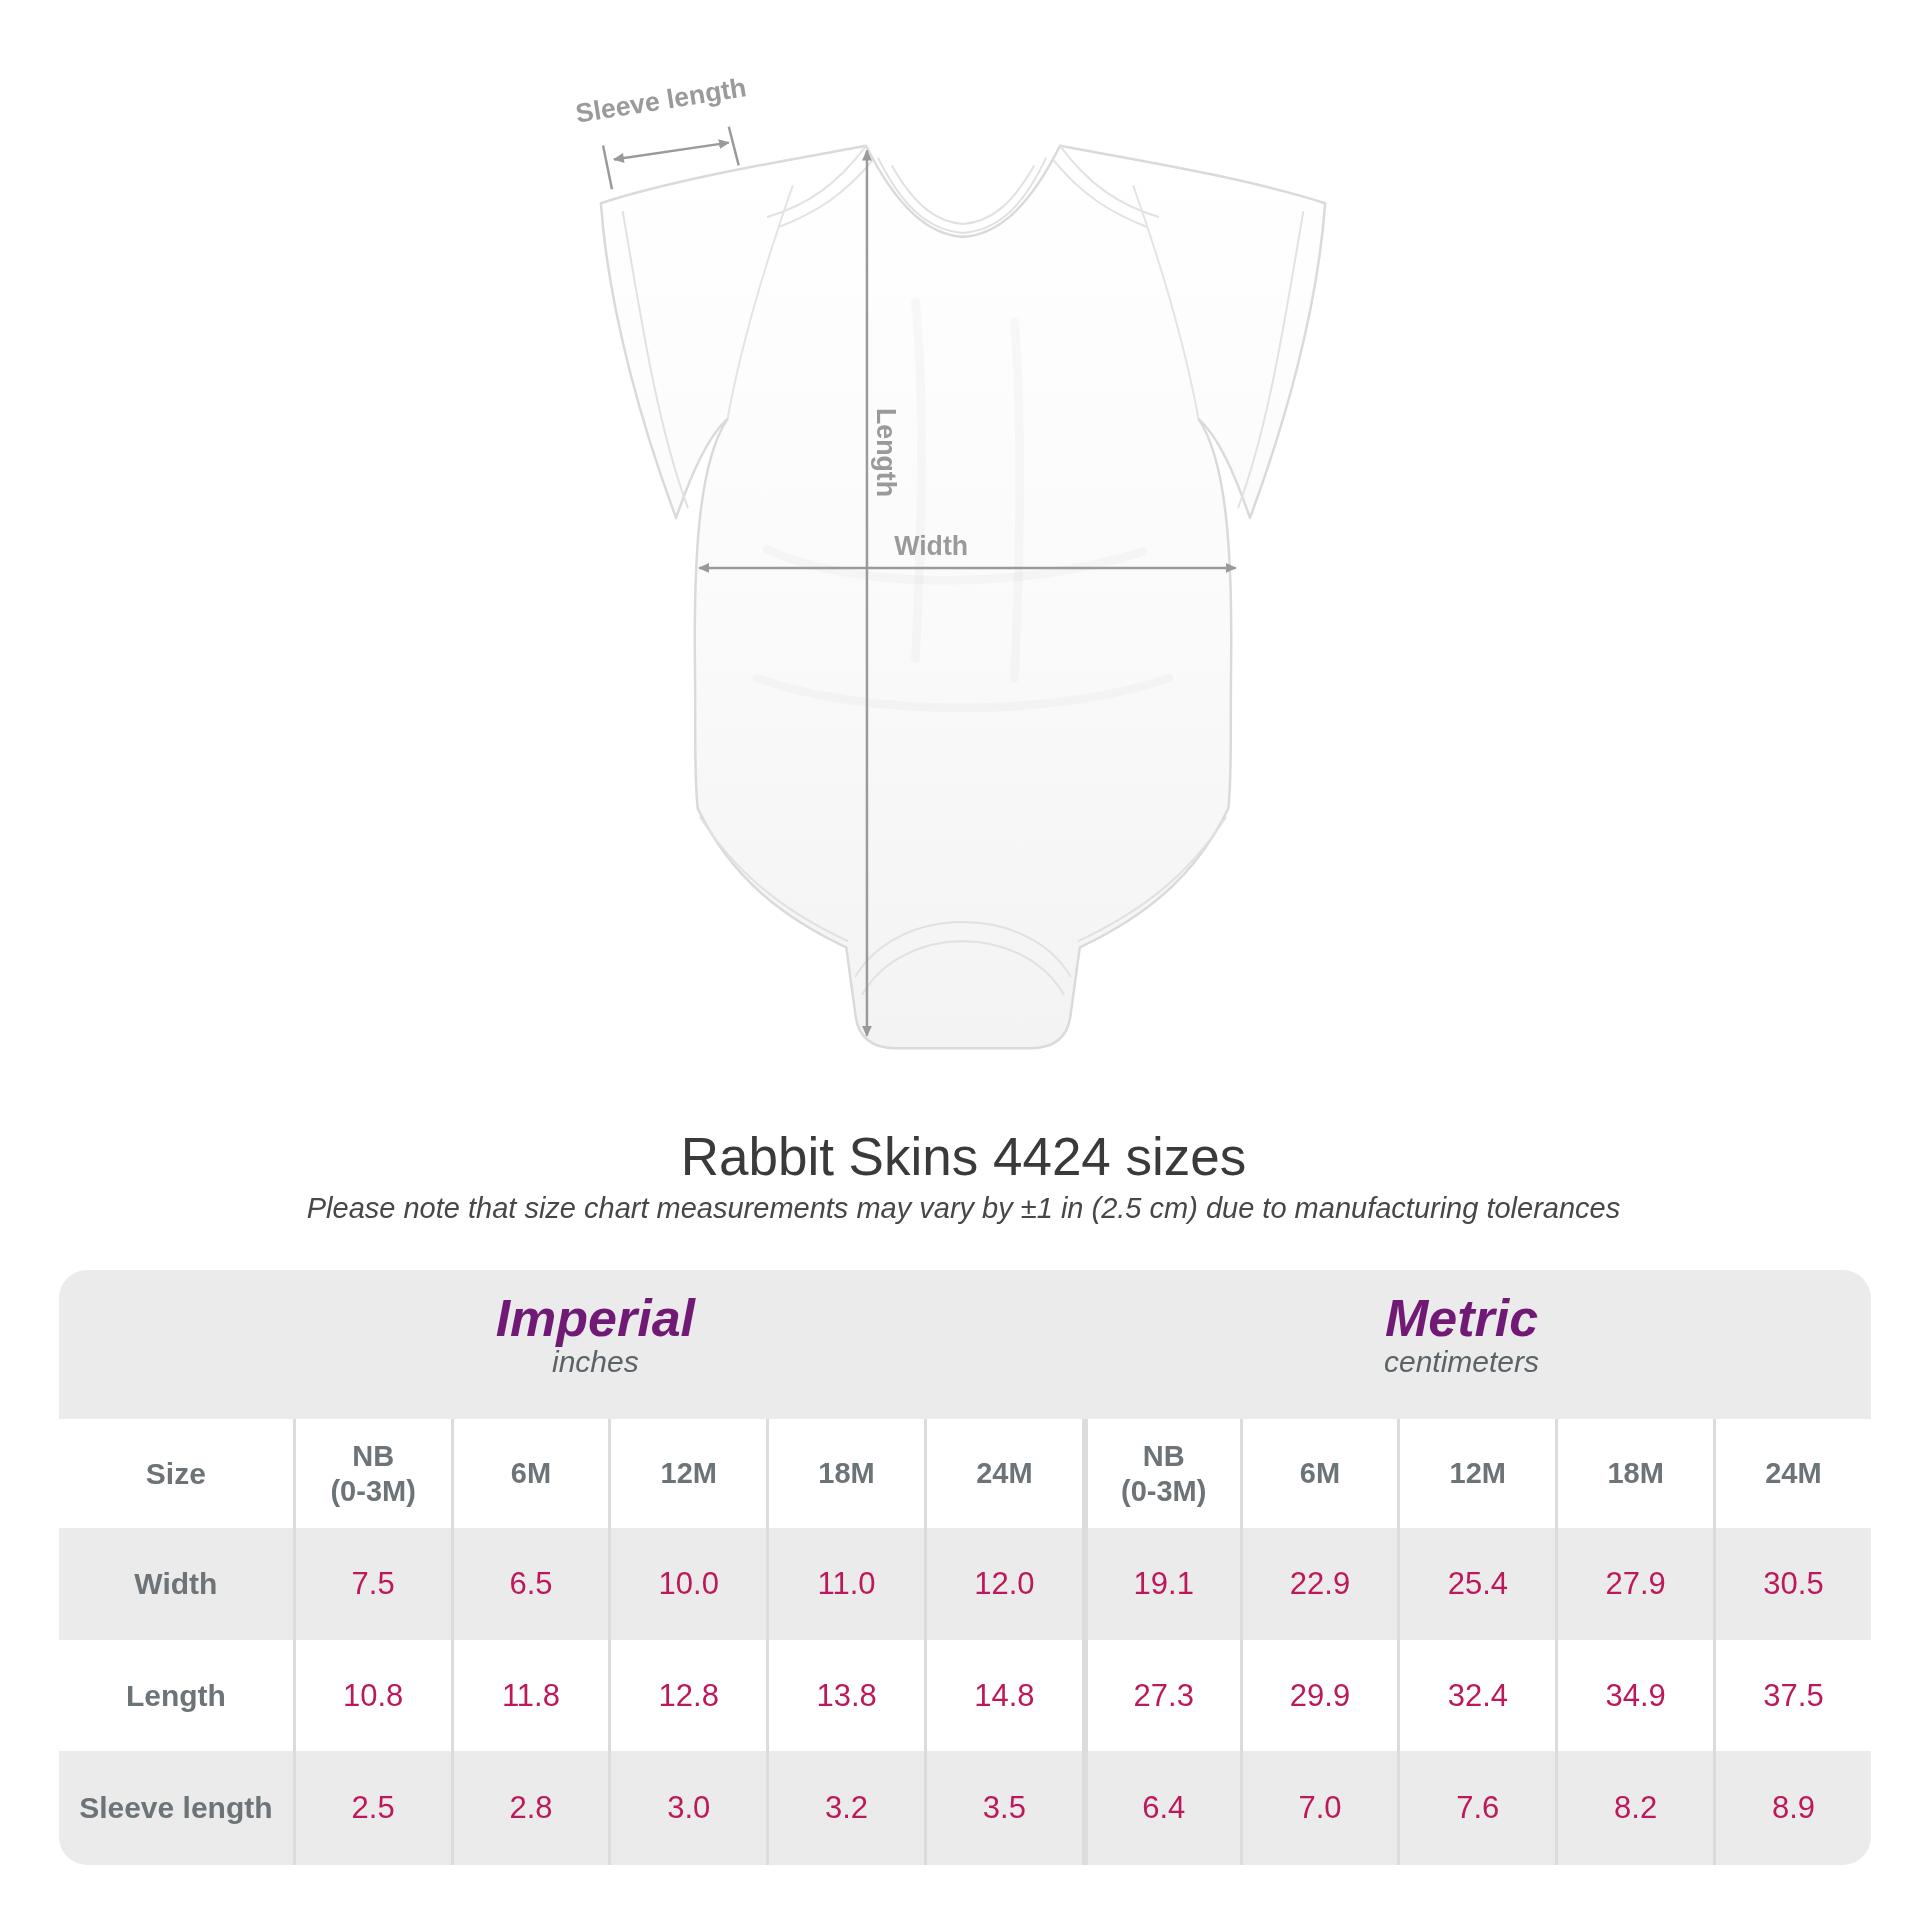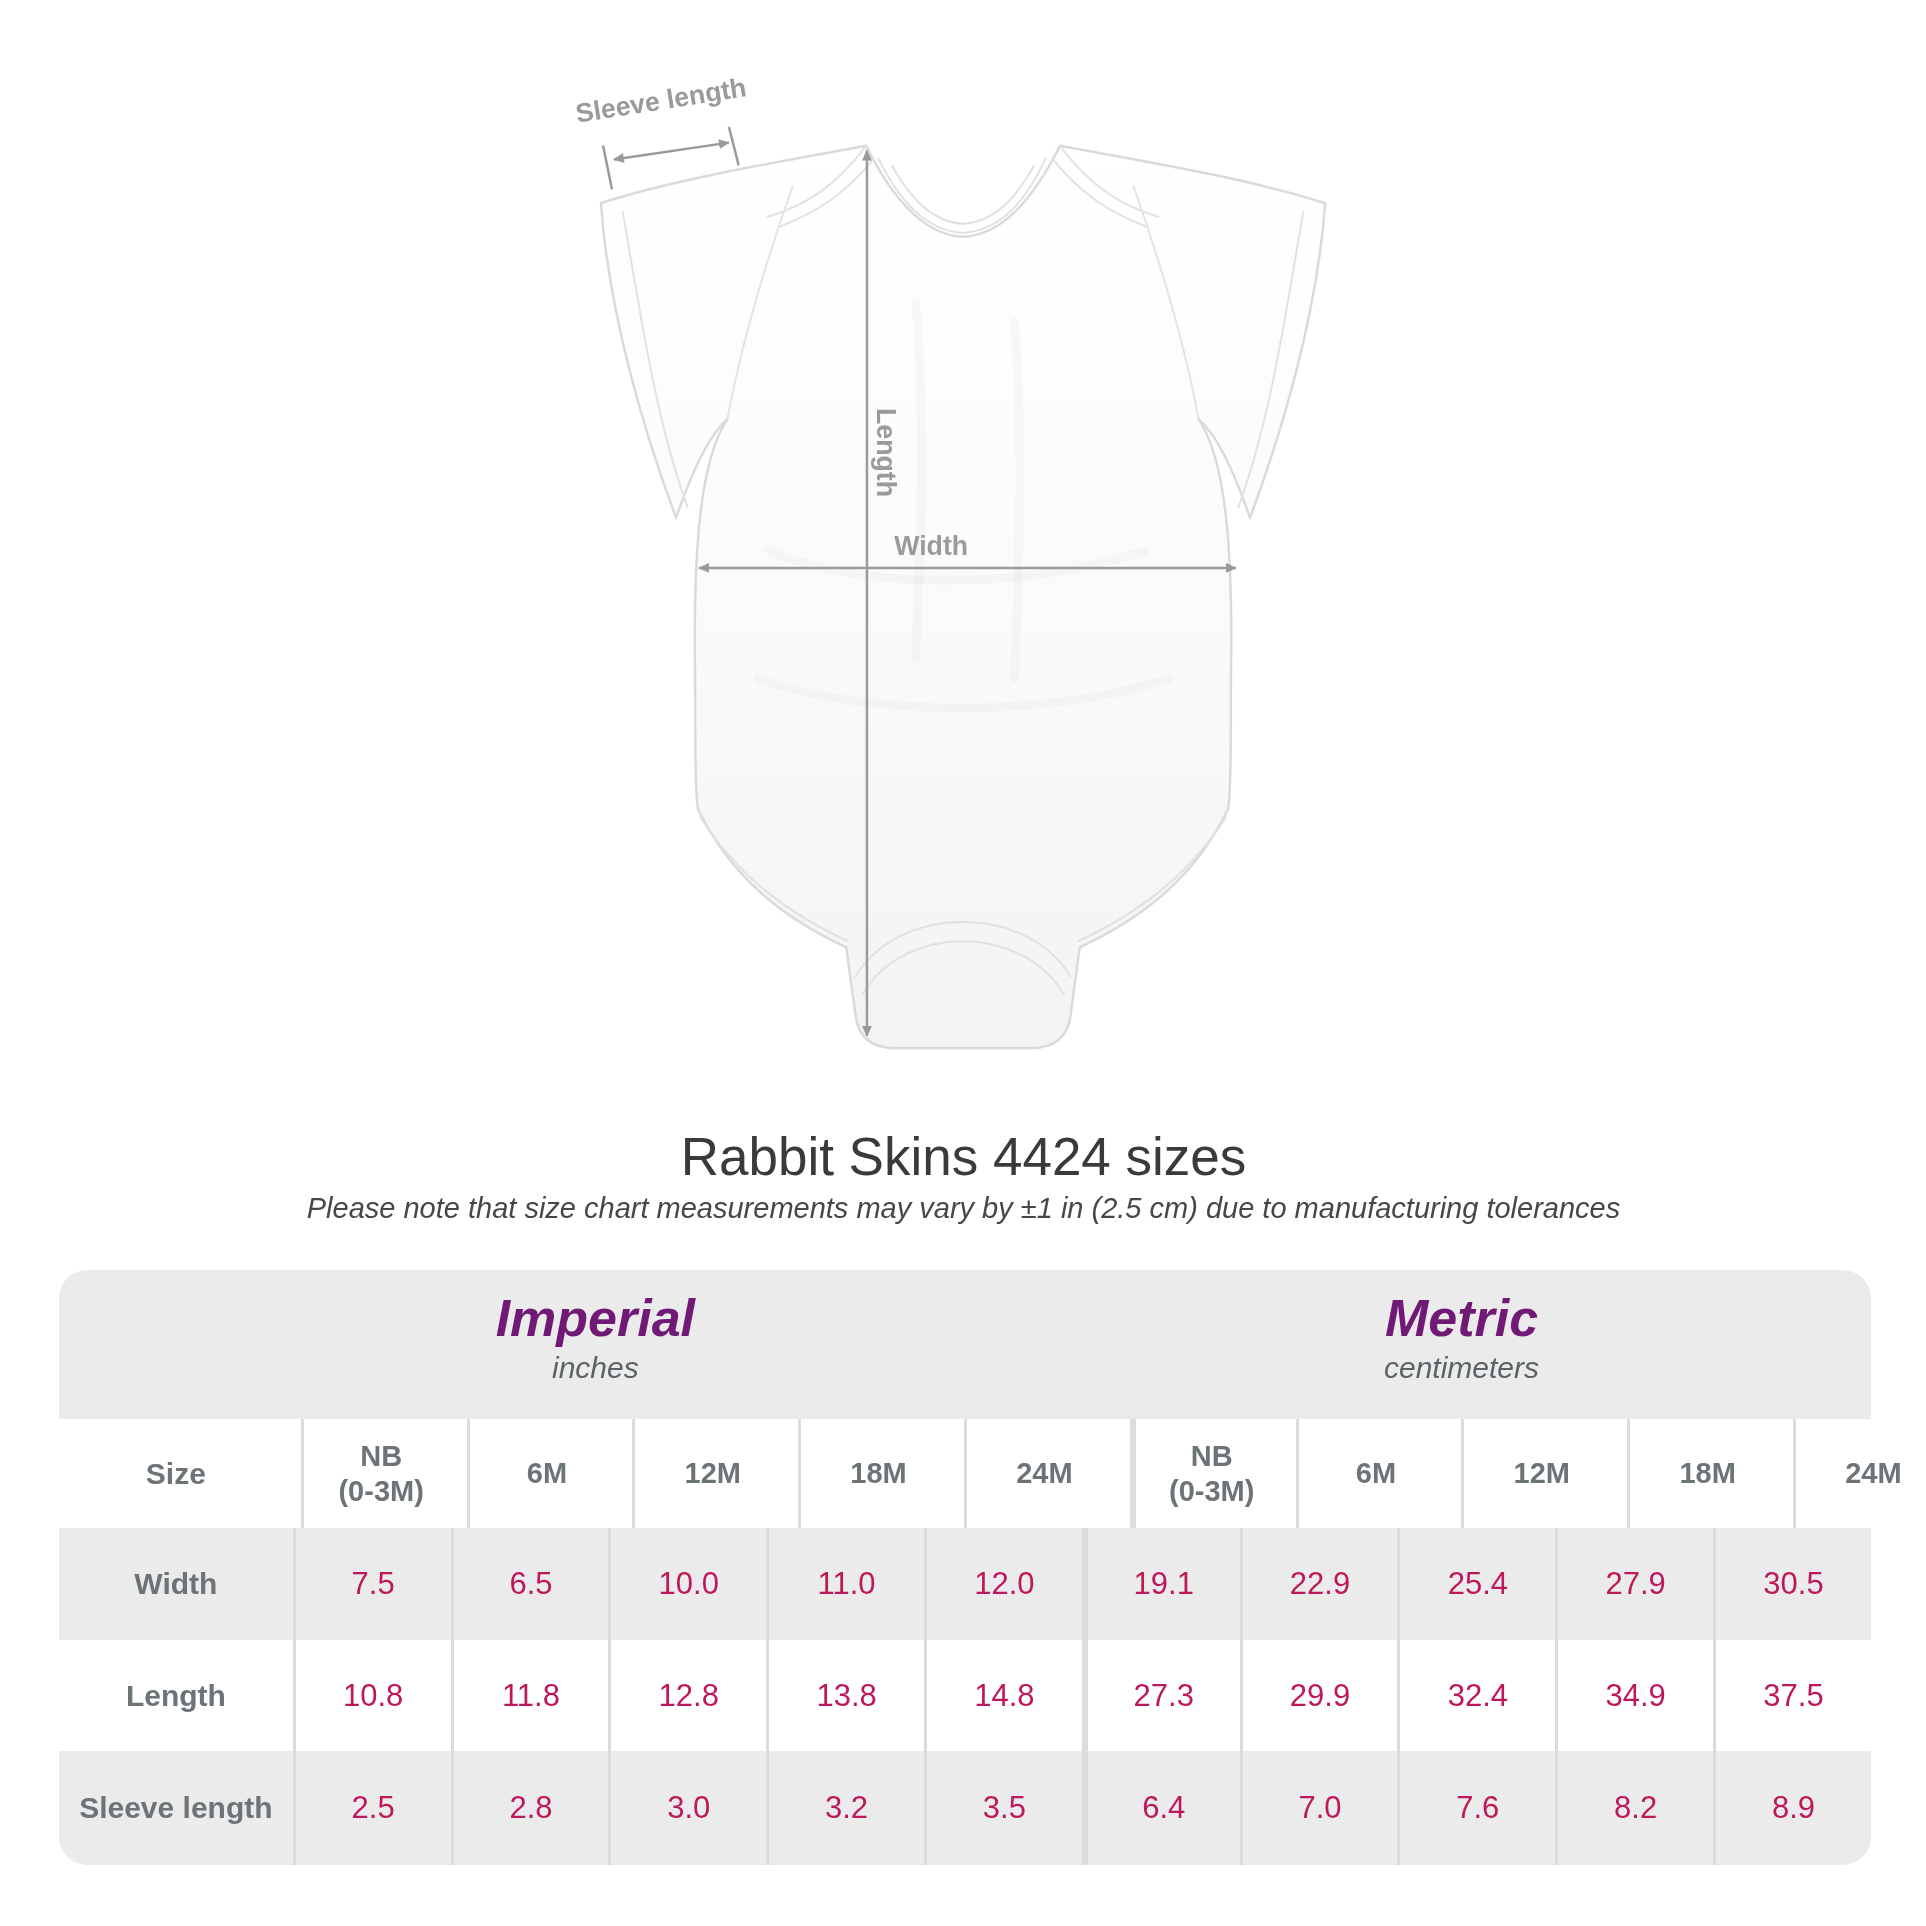--- a/index.html
+++ b/index.html
@@ -27,23 +27,23 @@
     position:absolute;left:59px;top:1270px;width:1812px;height:594px;
   }
   .unit-band{
     position:relative;height:149px;background:#ebebeb;
     border-radius:28px 28px 0 0;
   }
   .unit-block{position:absolute;top:24px;transform:translateX(-50%);text-align:center;}
   .unit-block.imperial{left:29.6%;}
   .unit-block.metric{left:77.4%;}
   .unit-name{font-size:52px;font-weight:bold;font-style:italic;color:#701a75;line-height:48px;}
-  .unit-sub{font-size:30px;font-style:italic;color:#5b6367;line-height:40px;margin-top:6px;}
+  .unit-sub{font-size:30px;font-style:italic;color:#5b6367;line-height:40px;}
   .t-row{display:flex;width:100%;}
-  .t-row.r-head{height:109px;background:#ffffff;gap:8px;}
+  .t-row.r-head{height:109px;background:#ffffff;}
   .t-row.r-width{height:112px;background:#ebebeb;}
   .t-row.r-length{height:111px;background:#ffffff;}
   .t-row.r-sleeve{height:114px;background:#ebebeb;border-radius:0 0 28px 28px;overflow:hidden;}
   .cell{
     display:flex;align-items:center;justify-content:center;text-align:center;
     box-sizing:border-box;border-left:3px solid #dcdcdc;
   }
   .cell:first-child{border-left:none;}
   .cell.metric-start{border-left-width:6px;}
   .cell.lab{flex:0 0 12.9%;font-weight:bold;color:#6d7478;font-size:30px;}

